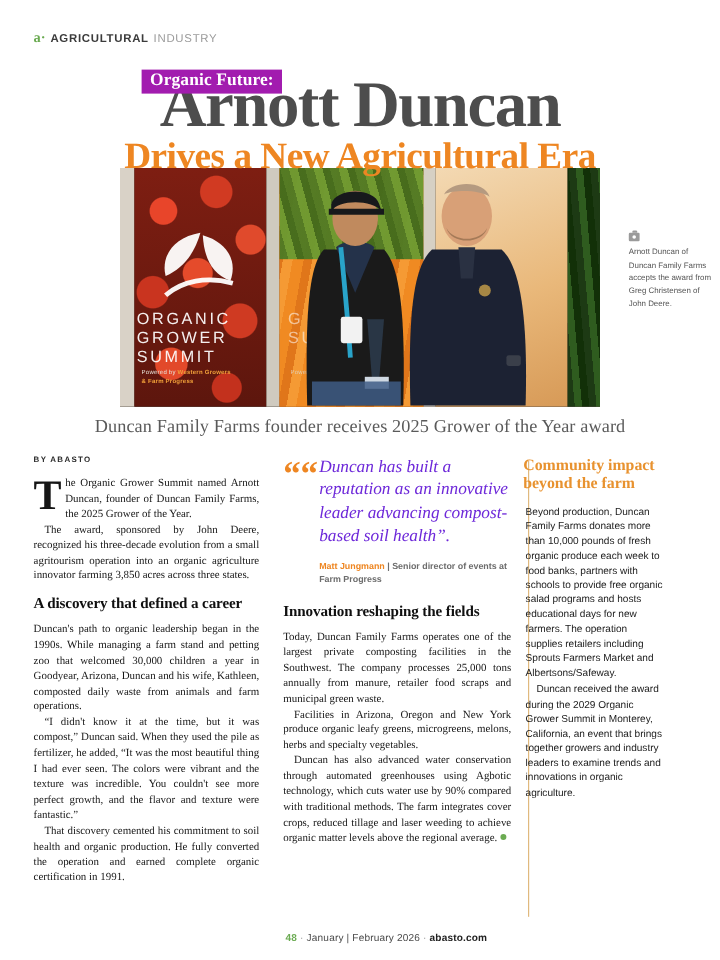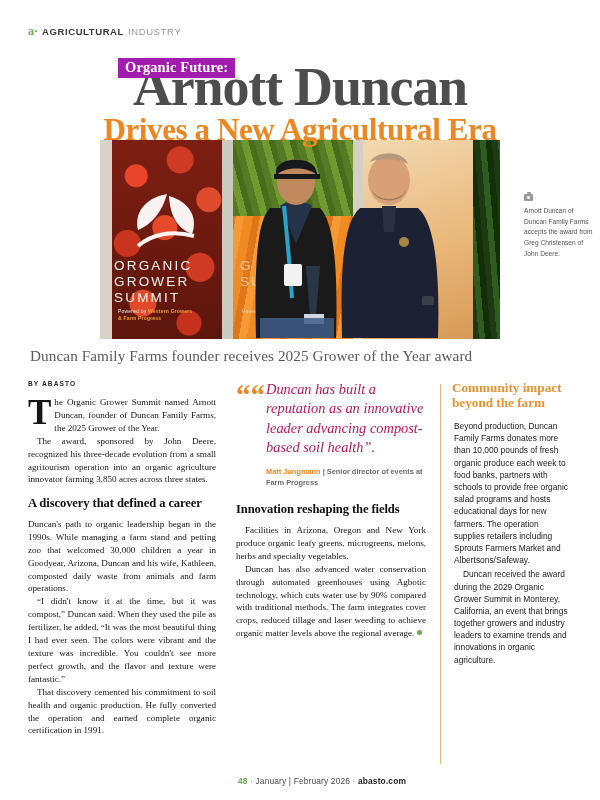--- a/index.html
+++ b/index.html
@@ -119,31 +119,32 @@
   }
   .caption {
     position: absolute; left: 524px; top: 206px; width: 70px;
     font-family: "Liberation Sans", sans-serif;
     font-size: 6.6px; line-height: 1.62; color: #545454;
   }
 
   
   .deck {
     position: absolute; left: 30px; top: 347px; width: 540px;
+    text-align: center;
     font-family: "Liberation Serif", serif;
     font-size: 15.2px; color: #5a5a5a; letter-spacing: .1px;
   }
 
   
   .cols { position: absolute; left: 28px; top: 380px; width: 544px; height: 386px; }
 
   .col { position: absolute; top: 0; }
   .col1 { left: 0;    width: 188px; }
   .col2 { left: 208px; width: 190px; }
-  .col3 { left: 424px; width: 120px; }
+  .col3 { left: 408px; width: 120px; }
 
   .rule-v {
     position:absolute; top: 4px; left: 412px; width: 1px; height: 380px;
     background: #e0b97e;
   }
 
   .byline {
     font-family: "Liberation Sans", sans-serif;
     font-weight: bold; font-size: 6.6px; letter-spacing: 1.1px;
     color: #2b2b2b; margin-bottom: 9px;
@@ -174,21 +175,21 @@
   
   .pq { position: relative; margin-bottom: 14px; }
   .pq-mark {
     position: absolute; left: 0; top: 1px;
     font-family: "Liberation Serif", serif; font-weight: bold;
     font-size: 29px; line-height: 1; color: #ee8622;
   }
   .pq-text {
     margin-left: 30px;
     font-family: "Liberation Serif", serif; font-style: italic;
-    font-size: 14.4px; line-height: 1.34; color: #be185d;
+    font-size: 14.4px; line-height: 1.34; color: #6d28d9;
   }
   .pq-attr {
     margin-left: 30px; margin-top: 9px; 
     font-family: "Liberation Sans", sans-serif;
     font-size: 7.4px; line-height: 1.5; color: #ee8622; font-weight: bold;
   }
   .pq-attr .role { color: #6d6d6d; font-weight: bold; }
 
   
   .rail-hd {
@@ -318,20 +319,21 @@
         <div class="pq-mark">““</div>
         <div class="pq-text">Duncan has built a reputation as an innovative leader advancing compost-based soil health”.</div>
         <div class="pq-attr">
           <span>Matt Jungmann</span>
           <span class="role">|</span>
           <span class="role">Senior director of events at Farm Progress</span>
         </div>
       </div>
       <div class="subhd">Innovation reshaping the fields</div>
       <div class="body-serif">
+        <p class="first">Today, Duncan Family Farms operates one of the largest private composting facilities in the Southwest. The company processes 25,000 tons annually from manure, retailer food scraps and municipal green waste.</p>
         <p>Facilities in Arizona, Oregon and New York produce organic leafy greens, microgreens, melons, herbs and specialty vegetables.</p>
         <p><span>Duncan has also advanced water conservation through automated greenhouses using Agbotic technology, which cuts water use by 90% compared with traditional methods. The farm integrates cover crops, reduced tillage and laser weeding to achieve organic matter levels above the regional average.</span><span class="endmark"></span></p>
       </div>
     </div>
 
     <div class="col col3">
       <div class="rail-hd">Community impact beyond the farm</div>
       <div class="rail-body">
         <p>Beyond production, Duncan Family Farms donates more than 10,000 pounds of fresh organic produce each week to food banks, partners with schools to provide free organic salad programs and hosts educational days for new farmers. The operation supplies retailers including Sprouts Farmers Market and Albertsons/Safeway.</p>
         <p class="ind">Duncan received the award during the 2029 Organic Grower Summit in Monterey, California, an event that brings together growers and industry leaders to examine trends and innovations in organic agriculture.</p>

